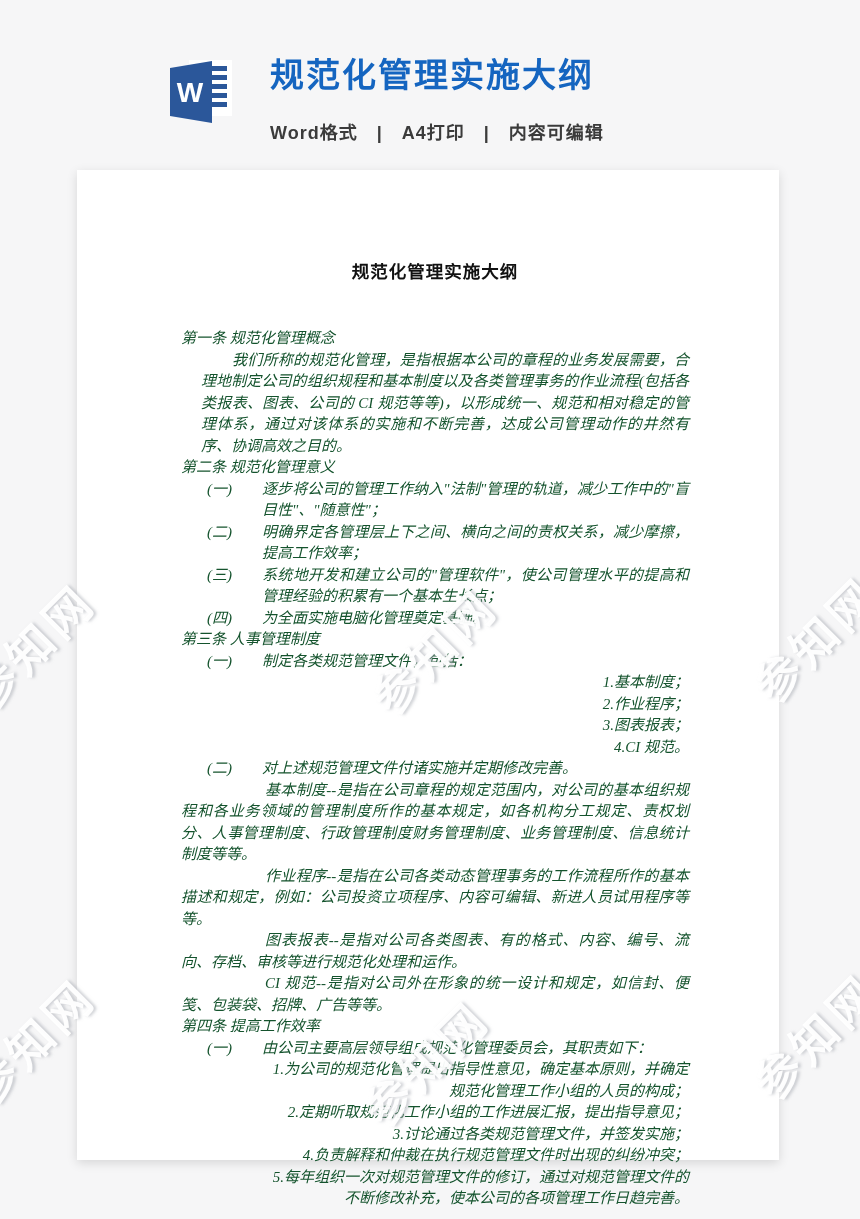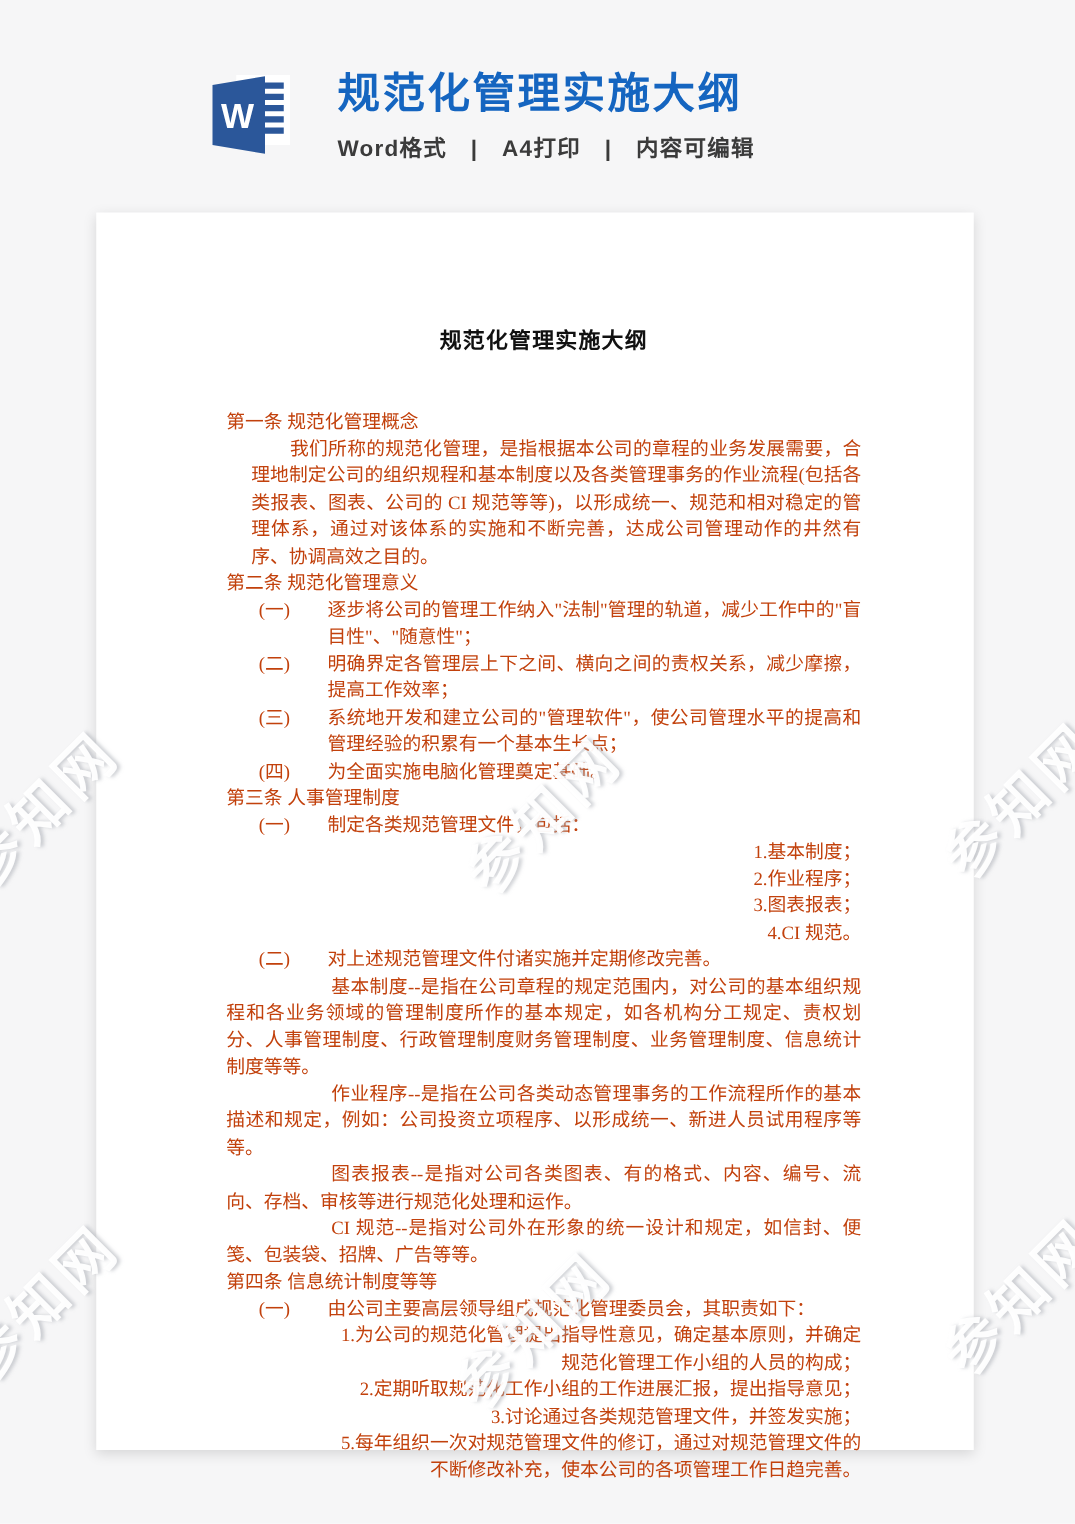--- a/index.html
+++ b/index.html
@@ -10,37 +10,37 @@
   }
   
   .tpl-header{position:absolute;left:168px;top:55px;display:flex;align-items:flex-start;}
   .word-icon{width:66px;height:74px;flex:0 0 auto;margin-top:2px;}
   .tpl-header-text{margin-left:36px;}
   .tpl-title{
     margin:0;font-size:34px;line-height:40px;font-weight:800;
     color:#1565c0;letter-spacing:2px;white-space:nowrap;
   }
   .tpl-sub{
-    margin-top:9px;font-size:18px;font-weight:700;color:#3b3b3b;
+    margin-top:23px;font-size:18px;font-weight:700;color:#3b3b3b;
     letter-spacing:1px;white-space:nowrap;
   }
   
   .doc-page{
     position:absolute;left:77px;top:170px;width:702px;height:990px;
     background:#ffffff;box-shadow:0 3px 10px rgba(0,0,0,0.13);
     box-sizing:border-box;padding:88px 90px 0 104px;
   }
   .doc-title{
     margin:0 0 45px 0;text-align:center;
     font-family:"Liberation Serif","DejaVu Serif",serif;
     font-size:17.5px;font-weight:700;color:#111;letter-spacing:1px;
   }
   .doc-body{
     font-family:"Liberation Serif","DejaVu Serif",serif;
-    font-size:15px;line-height:21.5px;color:#c2410c;
+    font-size:15px;line-height:21.5px;color:#14532d;font-style:italic;
   }
   .blk{text-align:justify;}
   .blk-heading{text-align:left;}
   .blk-para{text-indent:31px;margin-left:20px;}
   .blk-item{position:relative;padding-left:81px;}
   .blk-item .label{position:absolute;left:26px;top:0;}
   .blk-subitem{margin-left:103px;text-indent:-20px;text-align:right;}
   .blk-def{text-indent:84px;}
   
   .wm{
@@ -86,28 +86,29 @@
       <div class="blk blk-item"><span class="label">(三)</span><span>系统地开发和建立公司的"管理软件"，使公司管理水平的提高和管理经验的积累有一个基本生长点；</span></div>
       <div class="blk blk-item"><span class="label">(四)</span><span>为全面实施电脑化管理奠定基础。</span></div>
       <div class="blk blk-heading">第三条 人事管理制度</div>
       <div class="blk blk-item"><span class="label">(一)</span><span>制定各类规范管理文件，包括：</span></div>
       <div class="blk blk-subitem">1.基本制度；</div>
       <div class="blk blk-subitem">2.作业程序；</div>
       <div class="blk blk-subitem">3.图表报表；</div>
       <div class="blk blk-subitem">4.CI 规范。</div>
       <div class="blk blk-item"><span class="label">(二)</span><span>对上述规范管理文件付诸实施并定期修改完善。</span></div>
       <div class="blk blk-def">基本制度--是指在公司章程的规定范围内，对公司的基本组织规程和各业务领域的管理制度所作的基本规定，如各机构分工规定、责权划分、人事管理制度、行政管理制度财务管理制度、业务管理制度、信息统计制度等等。</div>
-      <div class="blk blk-def">作业程序--是指在公司各类动态管理事务的工作流程所作的基本描述和规定，例如：公司投资立项程序、以形成统一、新进人员试用程序等等。</div>
+      <div class="blk blk-def">作业程序--是指在公司各类动态管理事务的工作流程所作的基本描述和规定，例如：公司投资立项程序、内容可编辑、新进人员试用程序等等。</div>
       <div class="blk blk-def">图表报表--是指对公司各类图表、有的格式、内容、编号、流向、存档、审核等进行规范化处理和运作。</div>
       <div class="blk blk-def">CI 规范--是指对公司外在形象的统一设计和规定，如信封、便笺、包装袋、招牌、广告等等。</div>
-      <div class="blk blk-heading">第四条 信息统计制度等等</div>
+      <div class="blk blk-heading">第四条 提高工作效率</div>
       <div class="blk blk-item"><span class="label">(一)</span><span>由公司主要高层领导组成规范化管理委员会，其职责如下：</span></div>
       <div class="blk blk-subitem">1.为公司的规范化管理提出指导性意见，确定基本原则，并确定规范化管理工作小组的人员的构成；</div>
       <div class="blk blk-subitem">2.定期听取规范化工作小组的工作进展汇报，提出指导意见；</div>
       <div class="blk blk-subitem">3.讨论通过各类规范管理文件，并签发实施；</div>
+      <div class="blk blk-subitem">4.负责解释和仲裁在执行规范管理文件时出现的纠纷冲突；</div>
       <div class="blk blk-subitem">5.每年组织一次对规范管理文件的修订，通过对规范管理文件的不断修改补充，使本公司的各项管理工作日趋完善。</div>
     </div>
 </div>
 
 <div>
     <div class="wm" style="left: -55px; top: 560px;">参知网</div>
     <div class="wm" style="left: 347px; top: 565px;">参知网</div>
     <div class="wm" style="left: 729px; top: 553px;">参知网</div>
     <div class="wm" style="left: -55px; top: 955px;">参知网</div>
     <div class="wm" style="left: 339px; top: 977px;">参知网</div>

